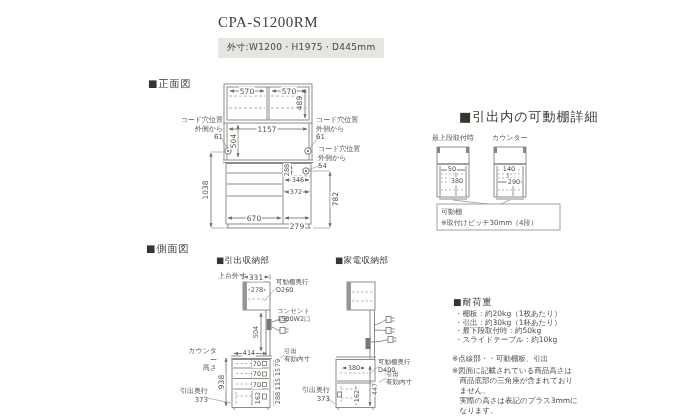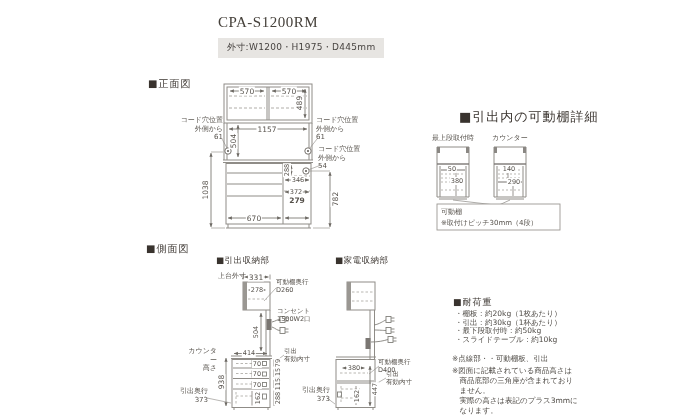--- a/index.html
+++ b/index.html
@@ -305,21 +305,21 @@
 61</div>
   <div class="abs lbl" style="left:318px; top:145px;">コード穴位置
 外側から
 54</div>
   <div class="abs dim sm bg v" style="left:287px; top:170px;">288</div>
   <div class="abs dim sm bg c" style="left:298px; top:180px;">346</div>
   <div class="abs dim sm bg c" style="left:296px; top:192px;">372</div>
   <div class="abs dim bg v" style="left:205px; top:190px;">1038</div>
   <div class="abs dim bg v" style="left:335px; top:199px;">782</div>
   <div class="abs dim bg c" style="left:254px; top:218px;">670</div>
-  <div class="abs dim bg c" style="left:297px; top:200px;font-weight:bold;">279</div>
+  <div class="abs dim bg c" style="left:297px; top:226px;">279</div>
 
   <div class="abs heading" style="left:431px; top:108px; font-size:13px;margin-left:28px;">■引出内の可動棚詳細</div>
   <div class="abs lbl" style="left:432px; top:134px;">最上段取付時</div>
   <div class="abs lbl" style="left:492px; top:134px;">カウンター</div>
   <div class="abs dim sm bg c" style="left:452px; top:169px;">50</div>
   <div class="abs dim sm bg c" style="left:457px; top:181px;">380</div>
   <div class="abs dim sm bg c" style="left:509px; top:169px;">140</div>
   <div class="abs dim sm bg c" style="left:514px; top:182px;">290</div>
   <div class="abs lbl" style="left:441px; top:207px; line-height:1.6;">可動棚
 ※取付けピッチ30mm（4段）</div>

